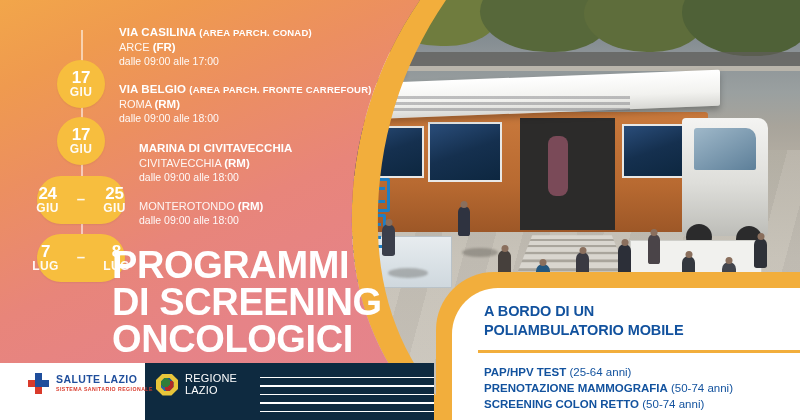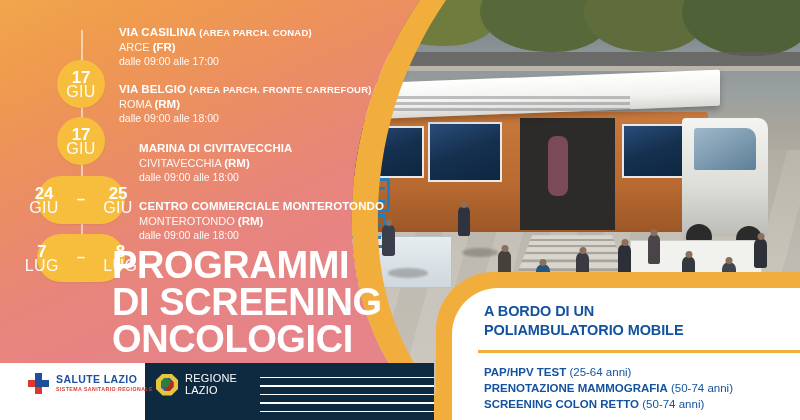--- a/index.html
+++ b/index.html
@@ -67,21 +67,21 @@
 
   
   .timeline{position:absolute;left:0;top:0;width:430px;height:250px;}
   .tl-line{position:absolute;left:81px;top:30px;width:2px;height:205px;background:rgba(255,255,255,.55);}
   .event{position:absolute;display:flex;align-items:flex-start;}
   .date-badge{display:flex;align-items:center;justify-content:center;
       background:#f7be3e;color:#fff;border-radius:40px;box-shadow:0 1px 2px rgba(0,0,0,.06);margin-top:38px;}
   .date-badge.single{width:48px;height:48px;border-radius:50%;flex-direction:column;}
   .date-badge.range{width:88px;height:48px;gap:18px;}
   .dnum{font-weight:700;font-size:17px;line-height:16px;letter-spacing:-.3px;}
-  .dmon{font-size:16px;line-height:12px;letter-spacing:.4px;opacity:.95;font-weight:400;}
+  .dmon{font-size:12px;line-height:12px;letter-spacing:.4px;opacity:.95;font-weight:700;}
   .dcol{display:flex;flex-direction:column;align-items:center;}
   .dsep{font-size:15px;font-weight:700;line-height:14px;opacity:.9;margin-top:-2px;}
   .ev-text{margin-left:14px;padding-top:3px;color:#fff;}
   .ev-l1{font-size:11.5px;font-weight:700;letter-spacing:.1px;line-height:14px;}
   .ev-l1 .sub{font-size:9.5px;font-weight:700;letter-spacing:.2px;}
   .ev-l2{font-size:11px;line-height:14px;color:rgba(255,255,255,.92);}
   .ev-l2 b{font-weight:700;font-size:11.5px;color:#fff;}
   .ev-l3{font-size:10.5px;line-height:14px;color:rgba(255,255,255,.95);}
 
   
@@ -254,24 +254,20 @@
           <span class="dnum">7</span>
           <span class="dmon">LUG</span>
         </span>
         <span class="dsep">–</span>
         <span class="dcol">
           <span class="dnum">8</span>
           <span class="dmon">LUG</span>
         </span>
       </div>
       <div class="ev-text">
-        <div class="ev-l1">
-          <span>CENTRO COMMERCIALE MONTEROTONDO</span>
-          <span class="sub"></span>
-        </div>
         <div class="ev-l2">
           <span>MONTEROTONDO</span>
           <b>(RM)</b>
         </div>
         <div class="ev-l3">dalle 09:00 alle 18:00</div>
       </div>
     </div>
   </div>
 
   <div class="title">

